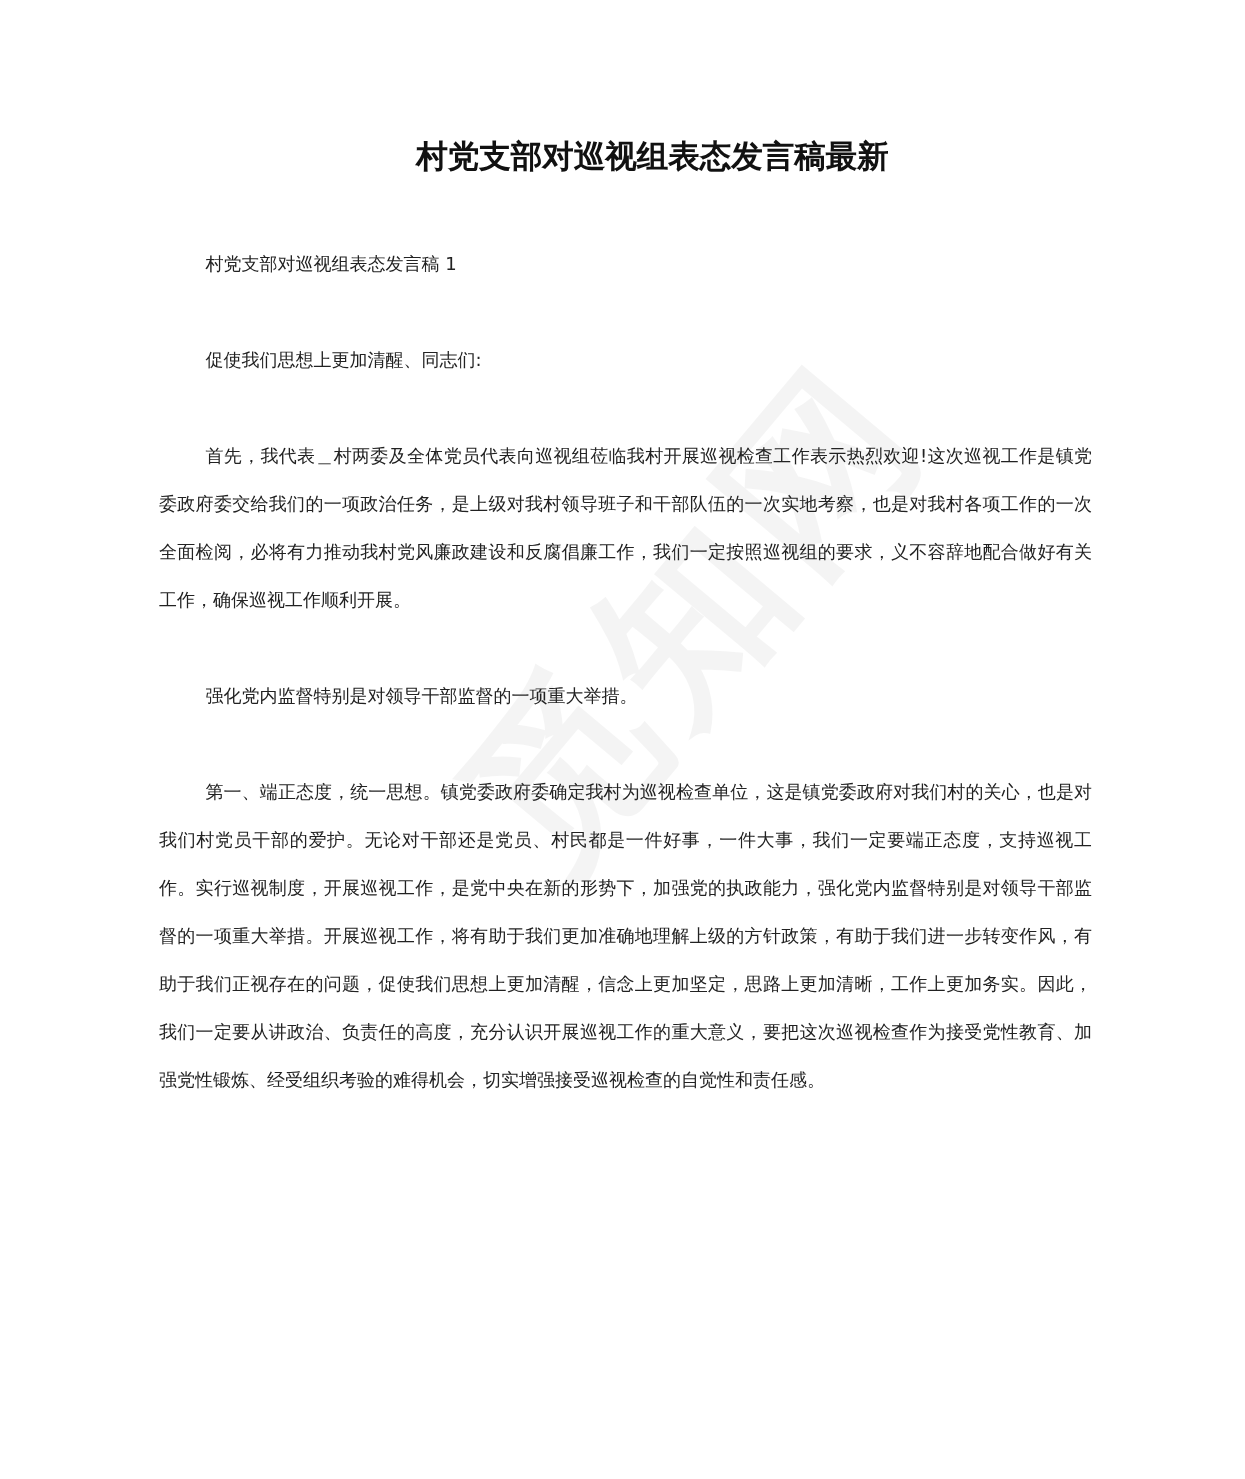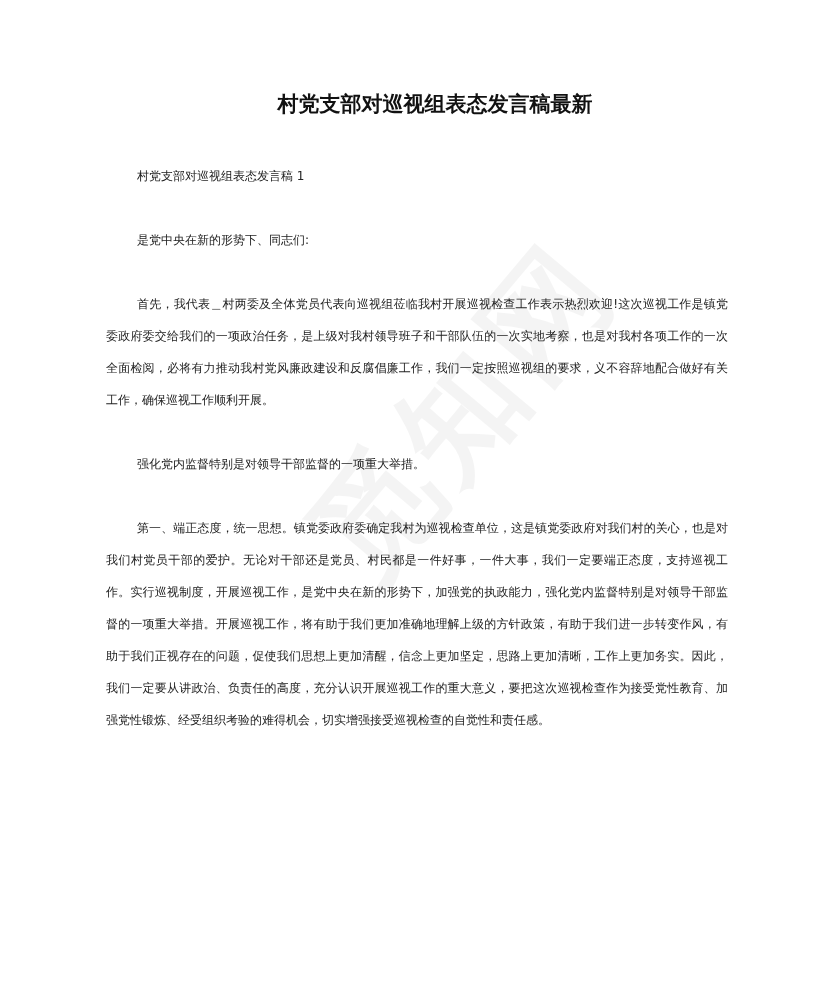--- a/index.html
+++ b/index.html
@@ -16,18 +16,18 @@
                white-space: nowrap; pointer-events: none; letter-spacing: 10px; }
 </style>
 </head>
 <body>
 
 <div class="page">
   <div class="watermark">觅知网</div>
   <div class="title">村党支部对巡视组表态发言稿最新</div>
   <div class="content">
     <p>村党支部对巡视组表态发言稿 1</p>
-    <p>是党中央在新的形势下、同志们:</p>
+    <p>促使我们思想上更加清醒、同志们:</p>
     <p>首先，我代表＿村两委及全体党员代表向巡视组莅临我村开展巡视检查工作表示热烈欢迎!这次巡视工作是镇党委政府委交给我们的一项政治任务，是上级对我村领导班子和干部队伍的一次实地考察，也是对我村各项工作的一次全面检阅，必将有力推动我村党风廉政建设和反腐倡廉工作，我们一定按照巡视组的要求，义不容辞地配合做好有关工作，确保巡视工作顺利开展。</p>
     <p>强化党内监督特别是对领导干部监督的一项重大举措。</p>
     <p>第一、端正态度，统一思想。镇党委政府委确定我村为巡视检查单位，这是镇党委政府对我们村的关心，也是对我们村党员干部的爱护。无论对干部还是党员、村民都是一件好事，一件大事，我们一定要端正态度，支持巡视工作。实行巡视制度，开展巡视工作，是党中央在新的形势下，加强党的执政能力，强化党内监督特别是对领导干部监督的一项重大举措。开展巡视工作，将有助于我们更加准确地理解上级的方针政策，有助于我们进一步转变作风，有助于我们正视存在的问题，促使我们思想上更加清醒，信念上更加坚定，思路上更加清晰，工作上更加务实。因此，我们一定要从讲政治、负责任的高度，充分认识开展巡视工作的重大意义，要把这次巡视检查作为接受党性教育、加强党性锻炼、经受组织考验的难得机会，切实增强接受巡视检查的自觉性和责任感。</p>
   </div>
 </div>
 
 </body></html>

